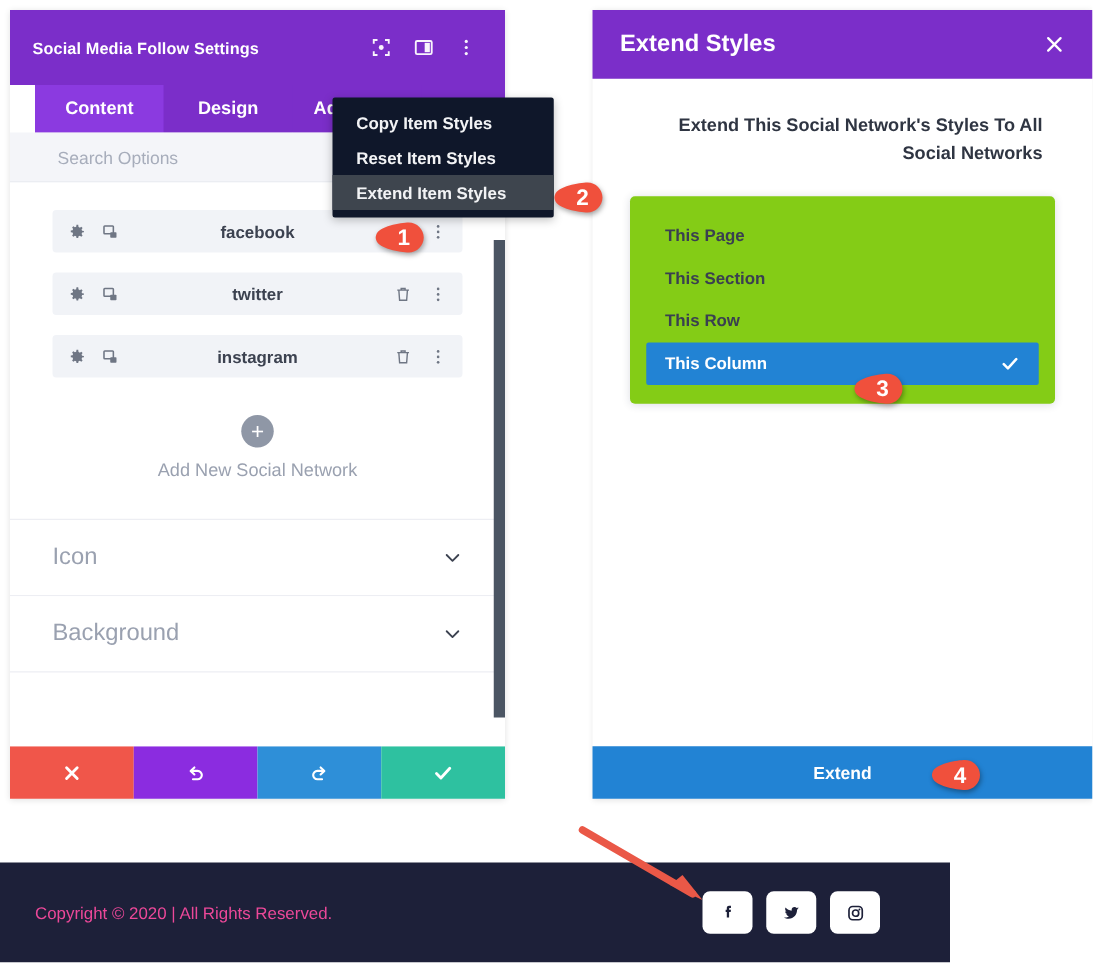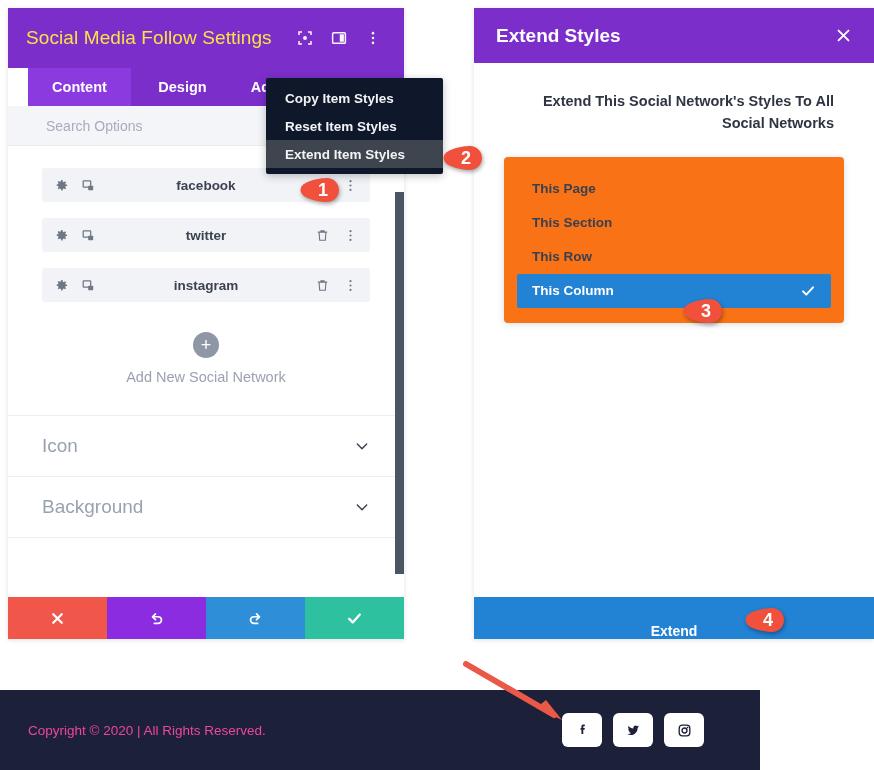--- a/index.html
+++ b/index.html
@@ -19,21 +19,21 @@
     background:#ffffff;
     box-shadow:0 1px 5px rgba(0,0,0,.12);
     display:flex;flex-direction:column;
   }
   .lp-header{
     height:60px;background:#7b2ec9;
     display:flex;align-items:center;padding:0 18px;
     box-sizing:border-box;
   }
   .lp-title{
-    color:#fde047;font-size:19px;font-weight:normal;
+    color:#ffffff;font-size:13px;font-weight:bold;
     letter-spacing:.1px;flex:1;white-space:nowrap;
   }
   .lp-hicons{display:flex;align-items:center;gap:16px;margin-right:4px;}
   .hicon{width:18px;height:18px;display:block;opacity:.95;cursor:pointer;}
 
   .lp-tabs{
     height:38px;background:#7b2ec9;display:flex;align-items:stretch;margin-left:20px;
   }
   .lp-tab{
     flex:0 0 auto;width:103px;display:flex;align-items:center;justify-content:center;
@@ -132,34 +132,34 @@
   .rp-close{width:17px;height:17px;display:block;cursor:pointer;}
 
   .rp-body{flex:1;padding:28px 30px 0 30px;box-sizing:border-box;position:relative;text-align:right;}
   .rp-desc{
     font-size:14.5px;color:#2f3542;font-weight:bold;line-height:1.5;
     margin-bottom:22px;max-width:330px;
   }
   .rp-sub{font-size:14px;color:#2f3542;font-weight:bold;margin-bottom:11px;}
 
   .opt-card{
-    background:#f97316;border-radius:4px;
+    background:#84cc16;border-radius:4px;
     box-shadow:0 1px 7px rgba(40,50,80,.16);
     padding:15px 13px;
   }
   .opt{
     height:34px;display:flex;align-items:center;
     padding:0 15px;box-sizing:border-box;border-radius:2px;
     font-size:13.5px;color:#3a4050;font-weight:bold;cursor:pointer;
     position:relative;
   }
   .opt.selected{background:#2283d4;color:#ffffff;}
   .opt .check{margin-left:auto;width:16px;height:16px;display:block;}
 
-  .rp-footer{height:42px;background:#2283d4;display:flex;align-items:flex-end;justify-content:center;cursor:pointer;}
+  .rp-footer{height:42px;background:#2283d4;display:flex;align-items:center;justify-content:center;cursor:pointer;}
   .rp-footer span{color:#fff;font-size:14px;font-weight:bold;}
 
   
   .site-footer{
     position:absolute;left:0;bottom:0;width:760px;height:80px;
     background:#1d2039;display:flex;align-items:center;
     padding:0 28px;box-sizing:border-box;
   }
   .copyright{color:#ec4899;font-size:13.5px;flex:1;}
   .social-btns{display:flex;gap:11px;margin-right:28px;}

